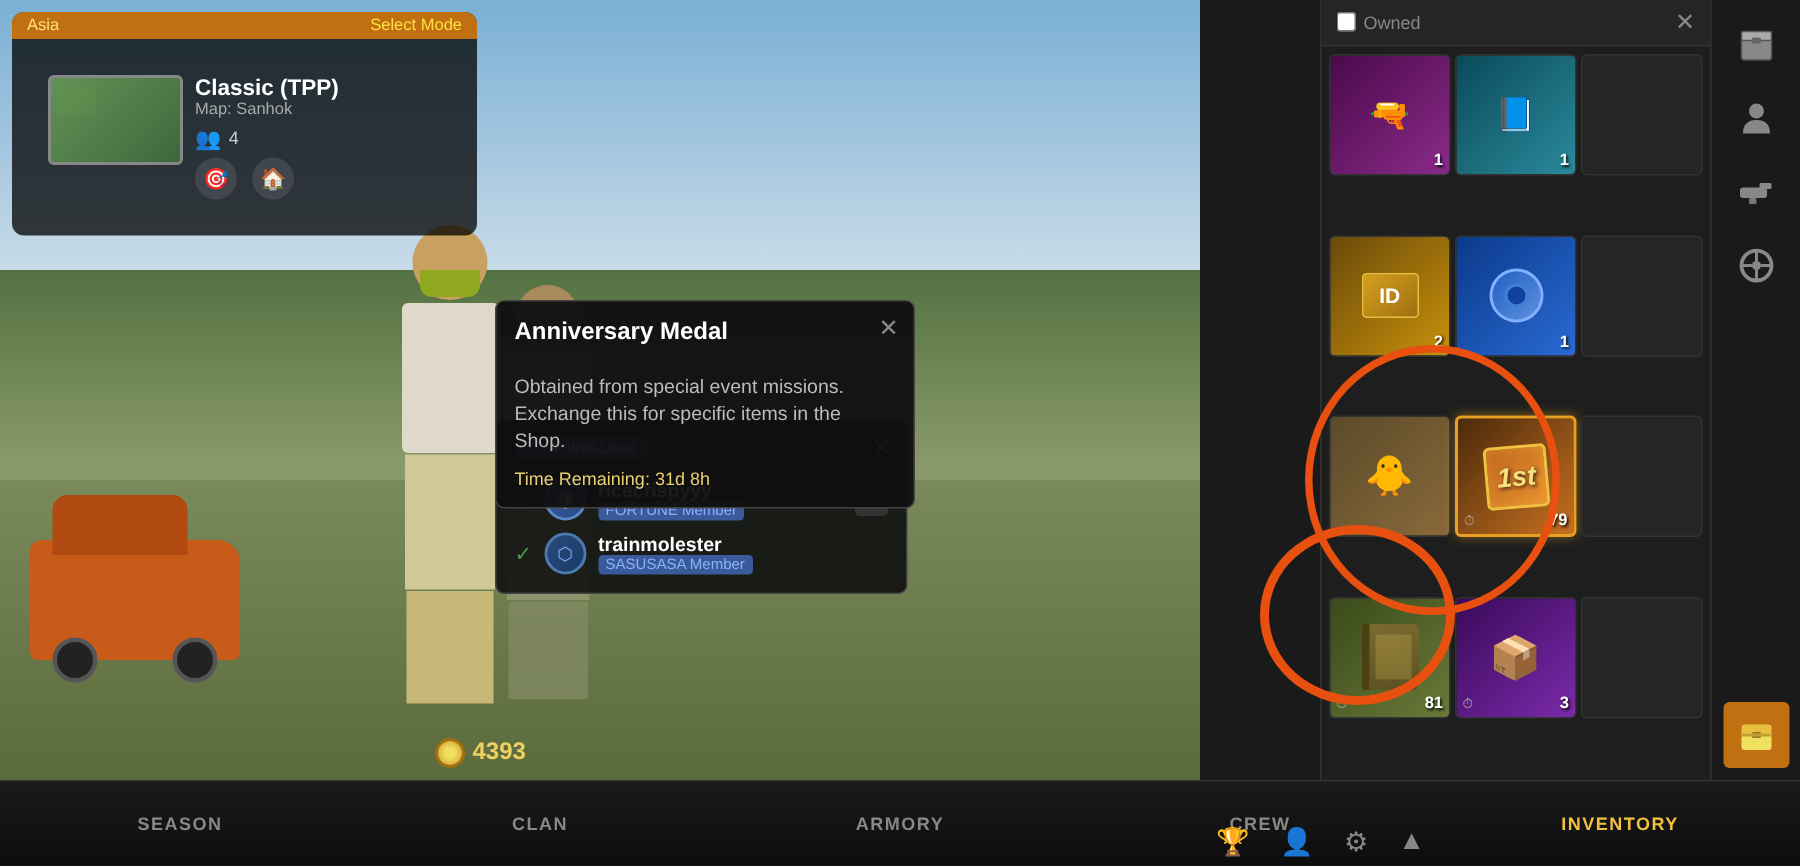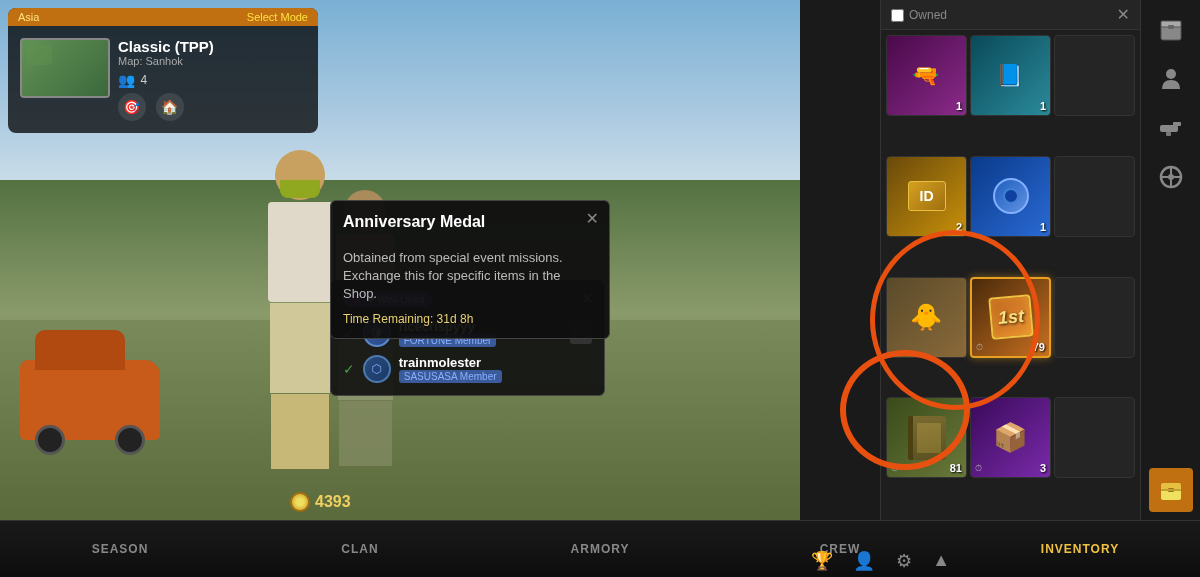--- a/index.html
+++ b/index.html
@@ -117,21 +117,21 @@
     .cancel-subheader {
       background: #c07010;
       display: flex;
       justify-content: space-between;
       padding: 3px 10px;
       font-size: 11px;
       color: #ffe080;
     }
     .cancel-map-area {
       display: flex;
-      padding: 12px;
+      padding: 24px;
       gap: 8px;
     }
     .map-thumb {
       width: 90px; height: 60px;
       background: linear-gradient(135deg, #5a8a5a, #3a6a3a);
       border-radius: 4px;
       border: 2px solid #888;
       position: relative;
       overflow: hidden;
     }
@@ -229,21 +229,21 @@
     .inv-header {
       display: flex;
       align-items: center;
       justify-content: space-between;
       padding: 5px 10px;
       background: #252525;
       border-bottom: 1px solid #333;
     }
     .inv-owned {
       display: flex;
-      align-items: flex-end;
+      align-items: flex-start;
       gap: 5px;
       color: #888;
       font-size: 12px;
     }
     .inv-owned input[type=checkbox] {
       accent-color: #888;
     }
     .inv-close {
       color: #888;
       font-size: 16px;

